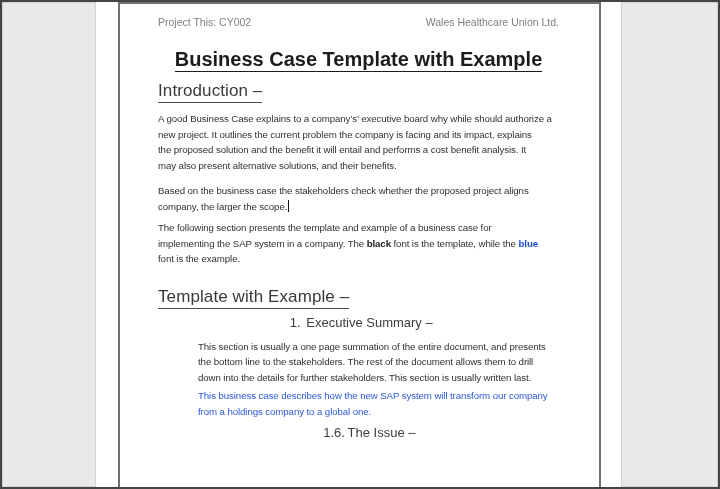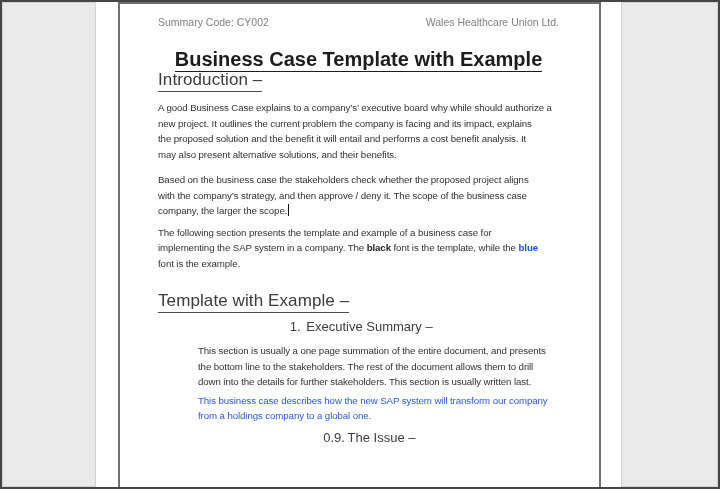--- a/index.html
+++ b/index.html
@@ -59,21 +59,21 @@
     font-size: 17px;
     font-weight: 400;
     color: var(--heading-color, #3a3a3a);
     line-height: 22px;
     letter-spacing: 0.1px;
   }
   .section-heading span {
     border-bottom: 1.5px solid #4a4a4a;
     padding-bottom: 2px;
   }
-  .heading-intro    { margin-top: 0; }
+  .heading-intro    { margin-top: 11px; }
   .heading-template { margin-top: 19px; }
 
   .body-para {
     font-size: 9.7px;
     letter-spacing: -0.1px;
     color: var(--body-color, #313131);
     line-height: 15.5px;
   }
   .tline { height: 15.5px; white-space: nowrap; }
   .para-1 { margin-top: 9px; }
@@ -114,21 +114,21 @@
 <body>
 
 <div class="screen">
 
   <div class="canvas-panel left"></div>
   <div class="canvas-panel right"></div>
 
   <div class="doc-page">
 
     <div class="doc-header">
-      <span>Summary Code: CY002</span>
+      <span>Project This: CY002</span>
       <span>Wales Healthcare Union Ltd.</span>
     </div>
 
     <div class="doc-title">
       <span>Business Case Template with Example</span>
     </div>
 
     <div class="section-heading heading-intro">
       <span>Introduction –</span>
     </div>
@@ -136,21 +136,20 @@
     <div class="body-para para-1">
         <div class="tline">A good Business Case explains to a company’s’ executive board why while should authorize a</div>
         <div class="tline">new project. It outlines the current problem the company is facing and its impact, explains</div>
         <div class="tline">the proposed solution and the benefit it will entail and performs a cost benefit analysis. It</div>
         <div class="tline">may also present alternative solutions, and their benefits.</div>
       </div>
 
     <div class="body-para para-2">
       <div>
           <div class="tline">Based on the business case the stakeholders check whether the proposed project aligns</div>
-          <div class="tline">with the company’s strategy, and then approve / deny it. The scope of the business case</div>
         </div>
       <div class="tline">
         <span>company, the larger the scope.</span><span class="caret"></span>
       </div>
     </div>
 
     <div class="body-para para-3">
       <div class="tline">The following section presents the template and example of a business case for</div>
       <div class="tline">
         <span>implementing the SAP system in a company. The </span><span class="bold-black">black</span><span> font is the template, while the </span><span class="bold-blue">blue</span>
@@ -171,17 +170,17 @@
         <div class="tline">the bottom line to the stakeholders. The rest of the document allows them to drill</div>
         <div class="tline">down into the details for further stakeholders. This section is usually written last.</div>
       </div>
 
     <div class="body-para indented indent-example blue-text">
         <div class="tline">This business case describes how the new SAP system will transform our company</div>
         <div class="tline">from a holdings company to a global one.</div>
       </div>
 
     <div class="list-item item-level-2">
-      <span class="num">0.9.</span><span>The Issue –</span>
+      <span class="num">1.6.</span><span>The Issue –</span>
     </div>
 
   </div>
 </div>
 
 </body></html>

